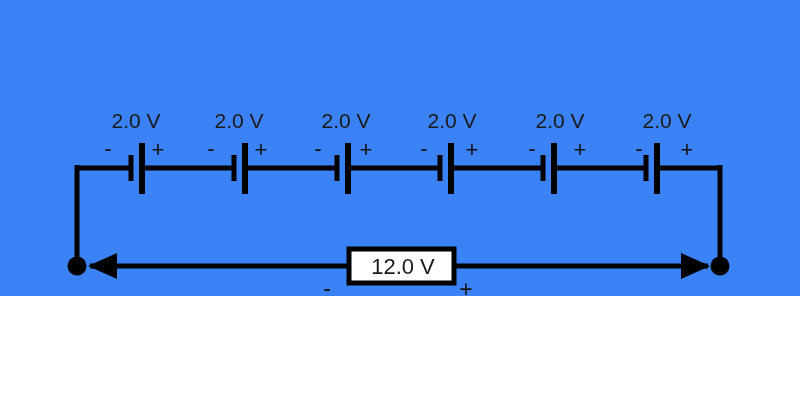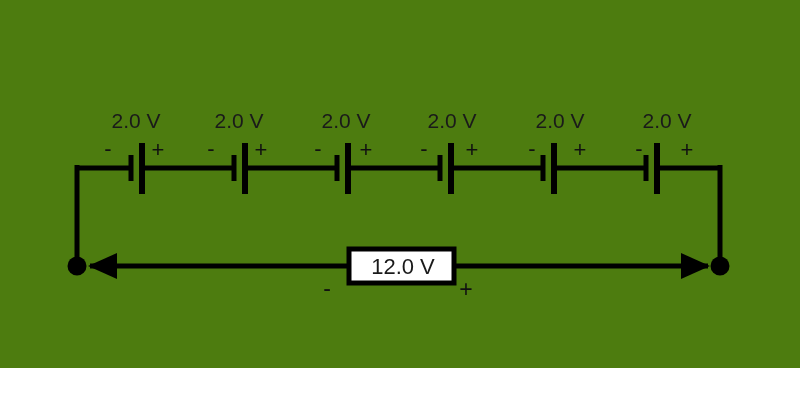--- a/index.html
+++ b/index.html
@@ -6,22 +6,22 @@
     margin: 0;
     padding: 0;
     background: #ffffff;
   }
   body {
     font-family: "Liberation Sans", sans-serif;
   }
   #circuit-root {
     position: relative;
     width: 800px;
-    height: 368px;
-    background: #4d7c0f;
+    height: 296px;
+    background: #3b82f6;
     overflow: hidden;
   }
   #circuit-svg {
     position: absolute;
     left: 0;
     top: 0;
     width: 800px;
     height: 400px;
     display: block;
   }

